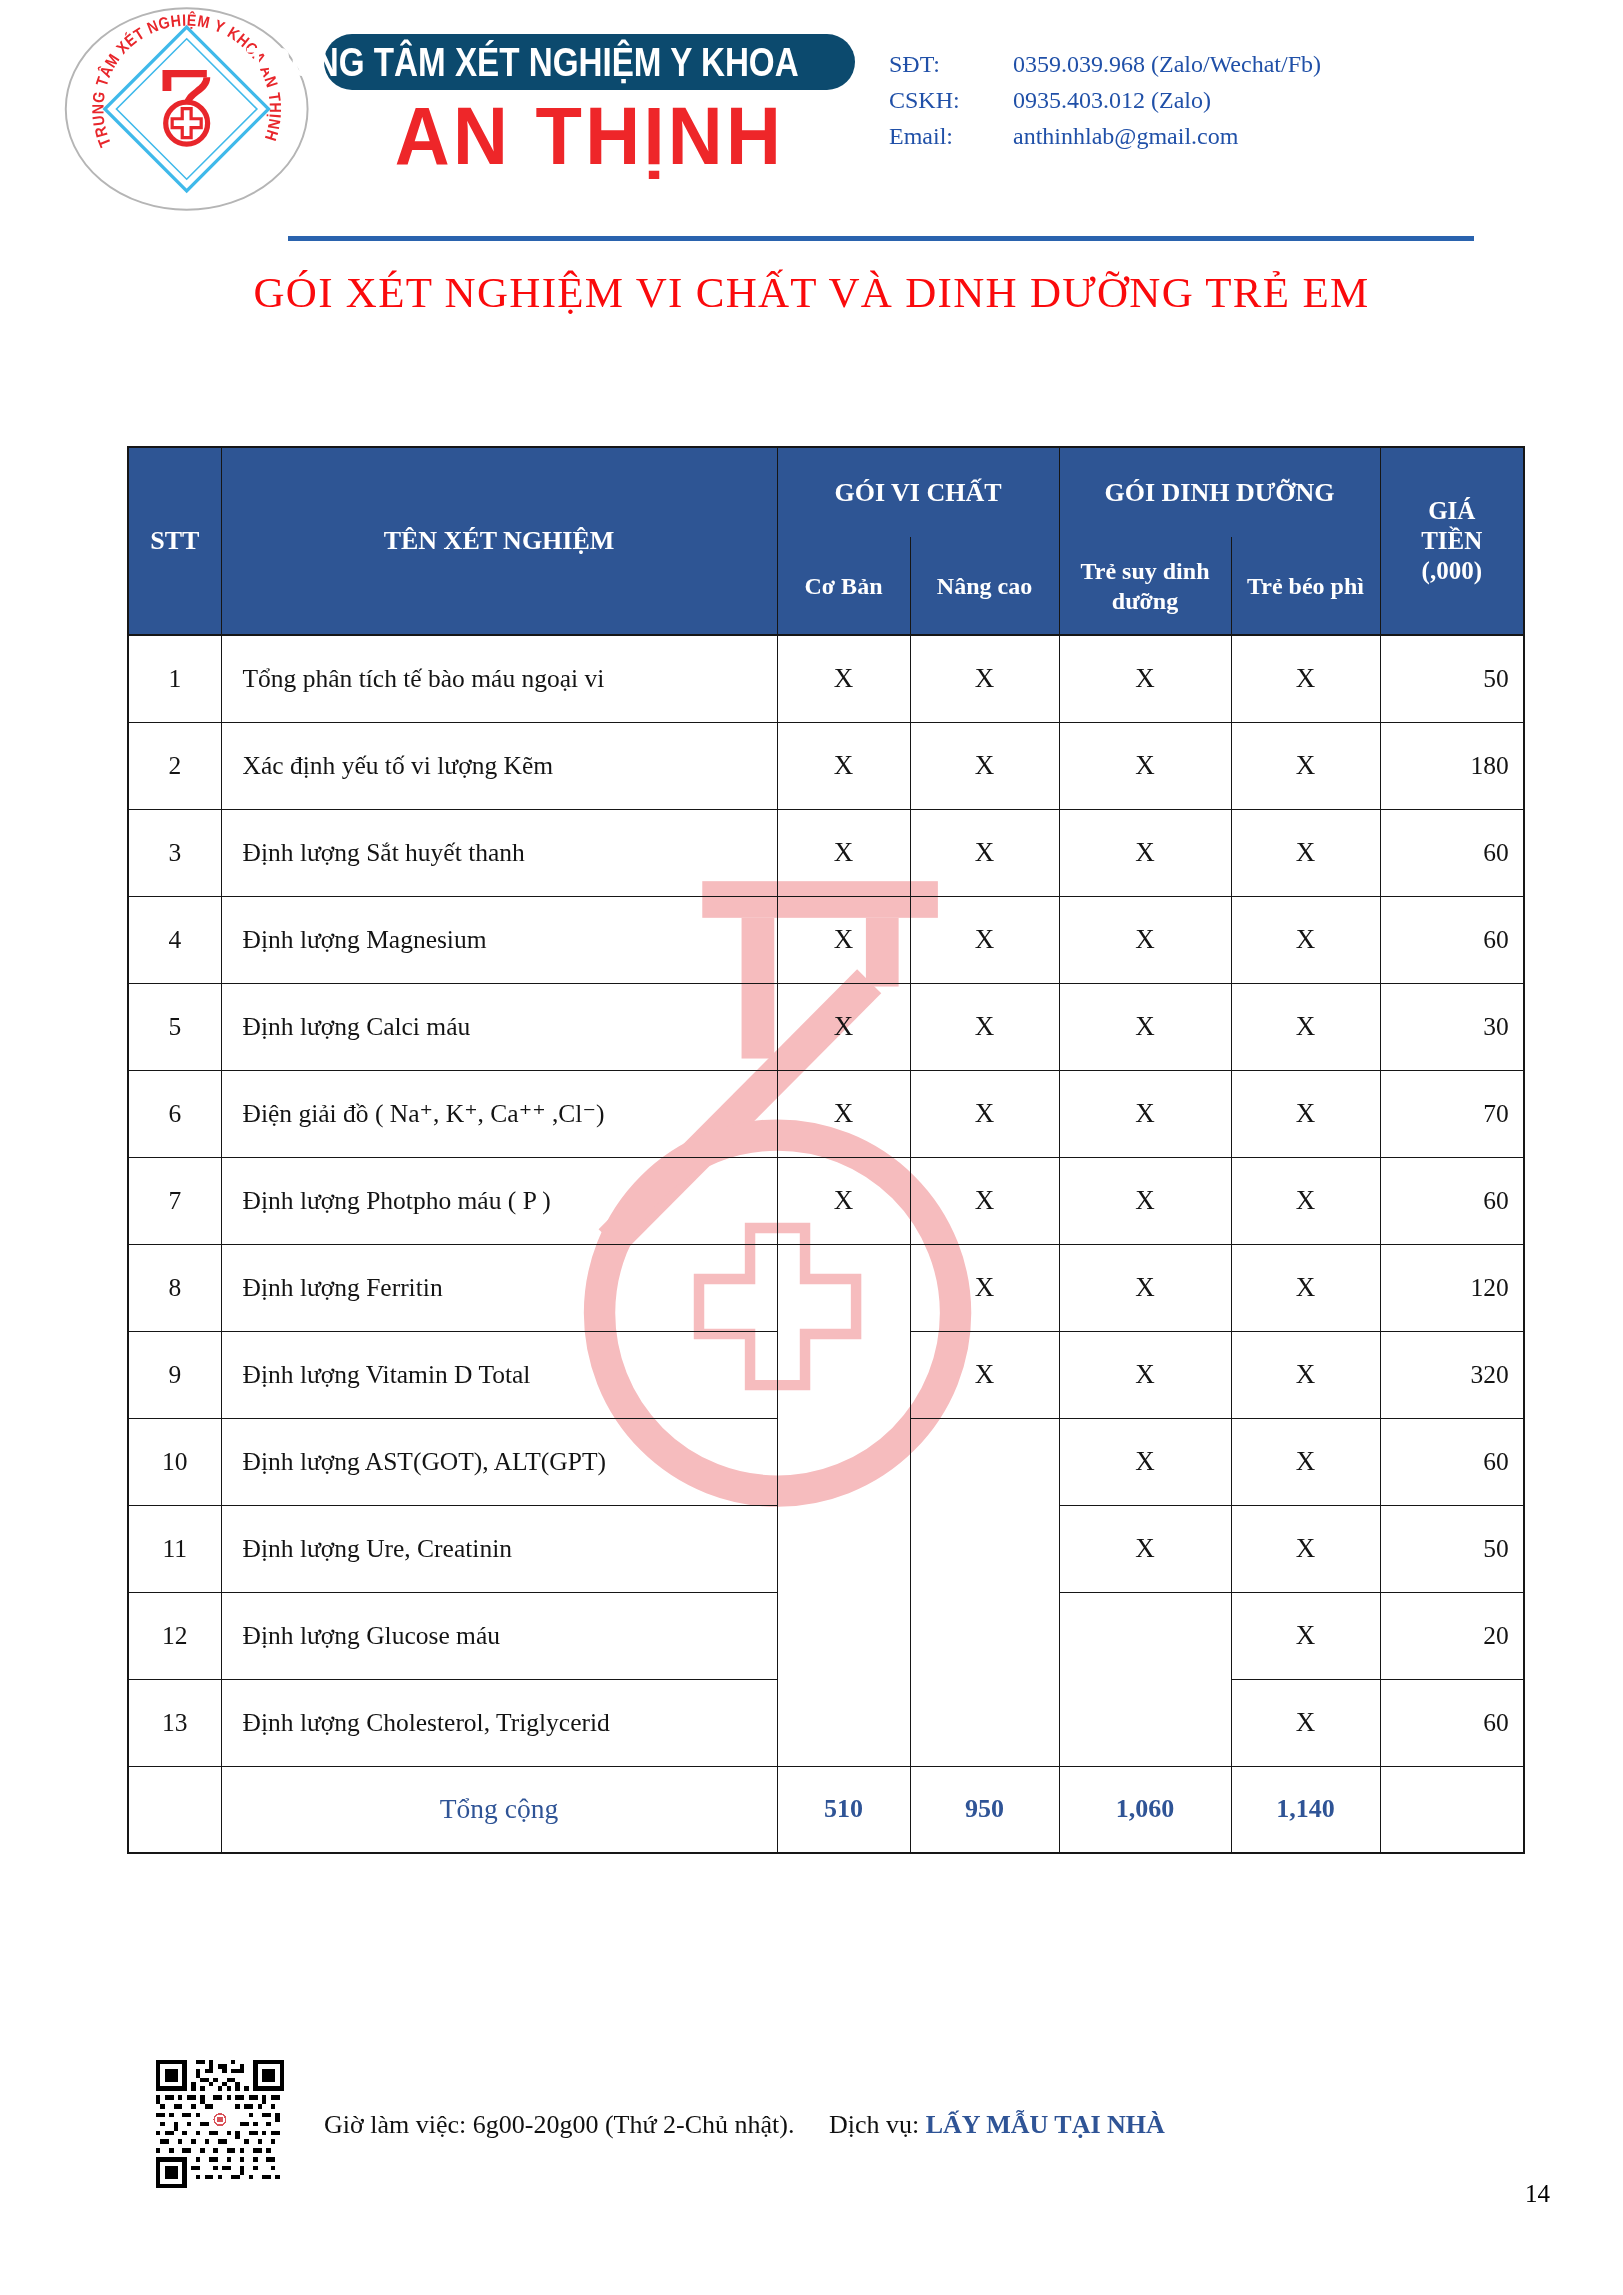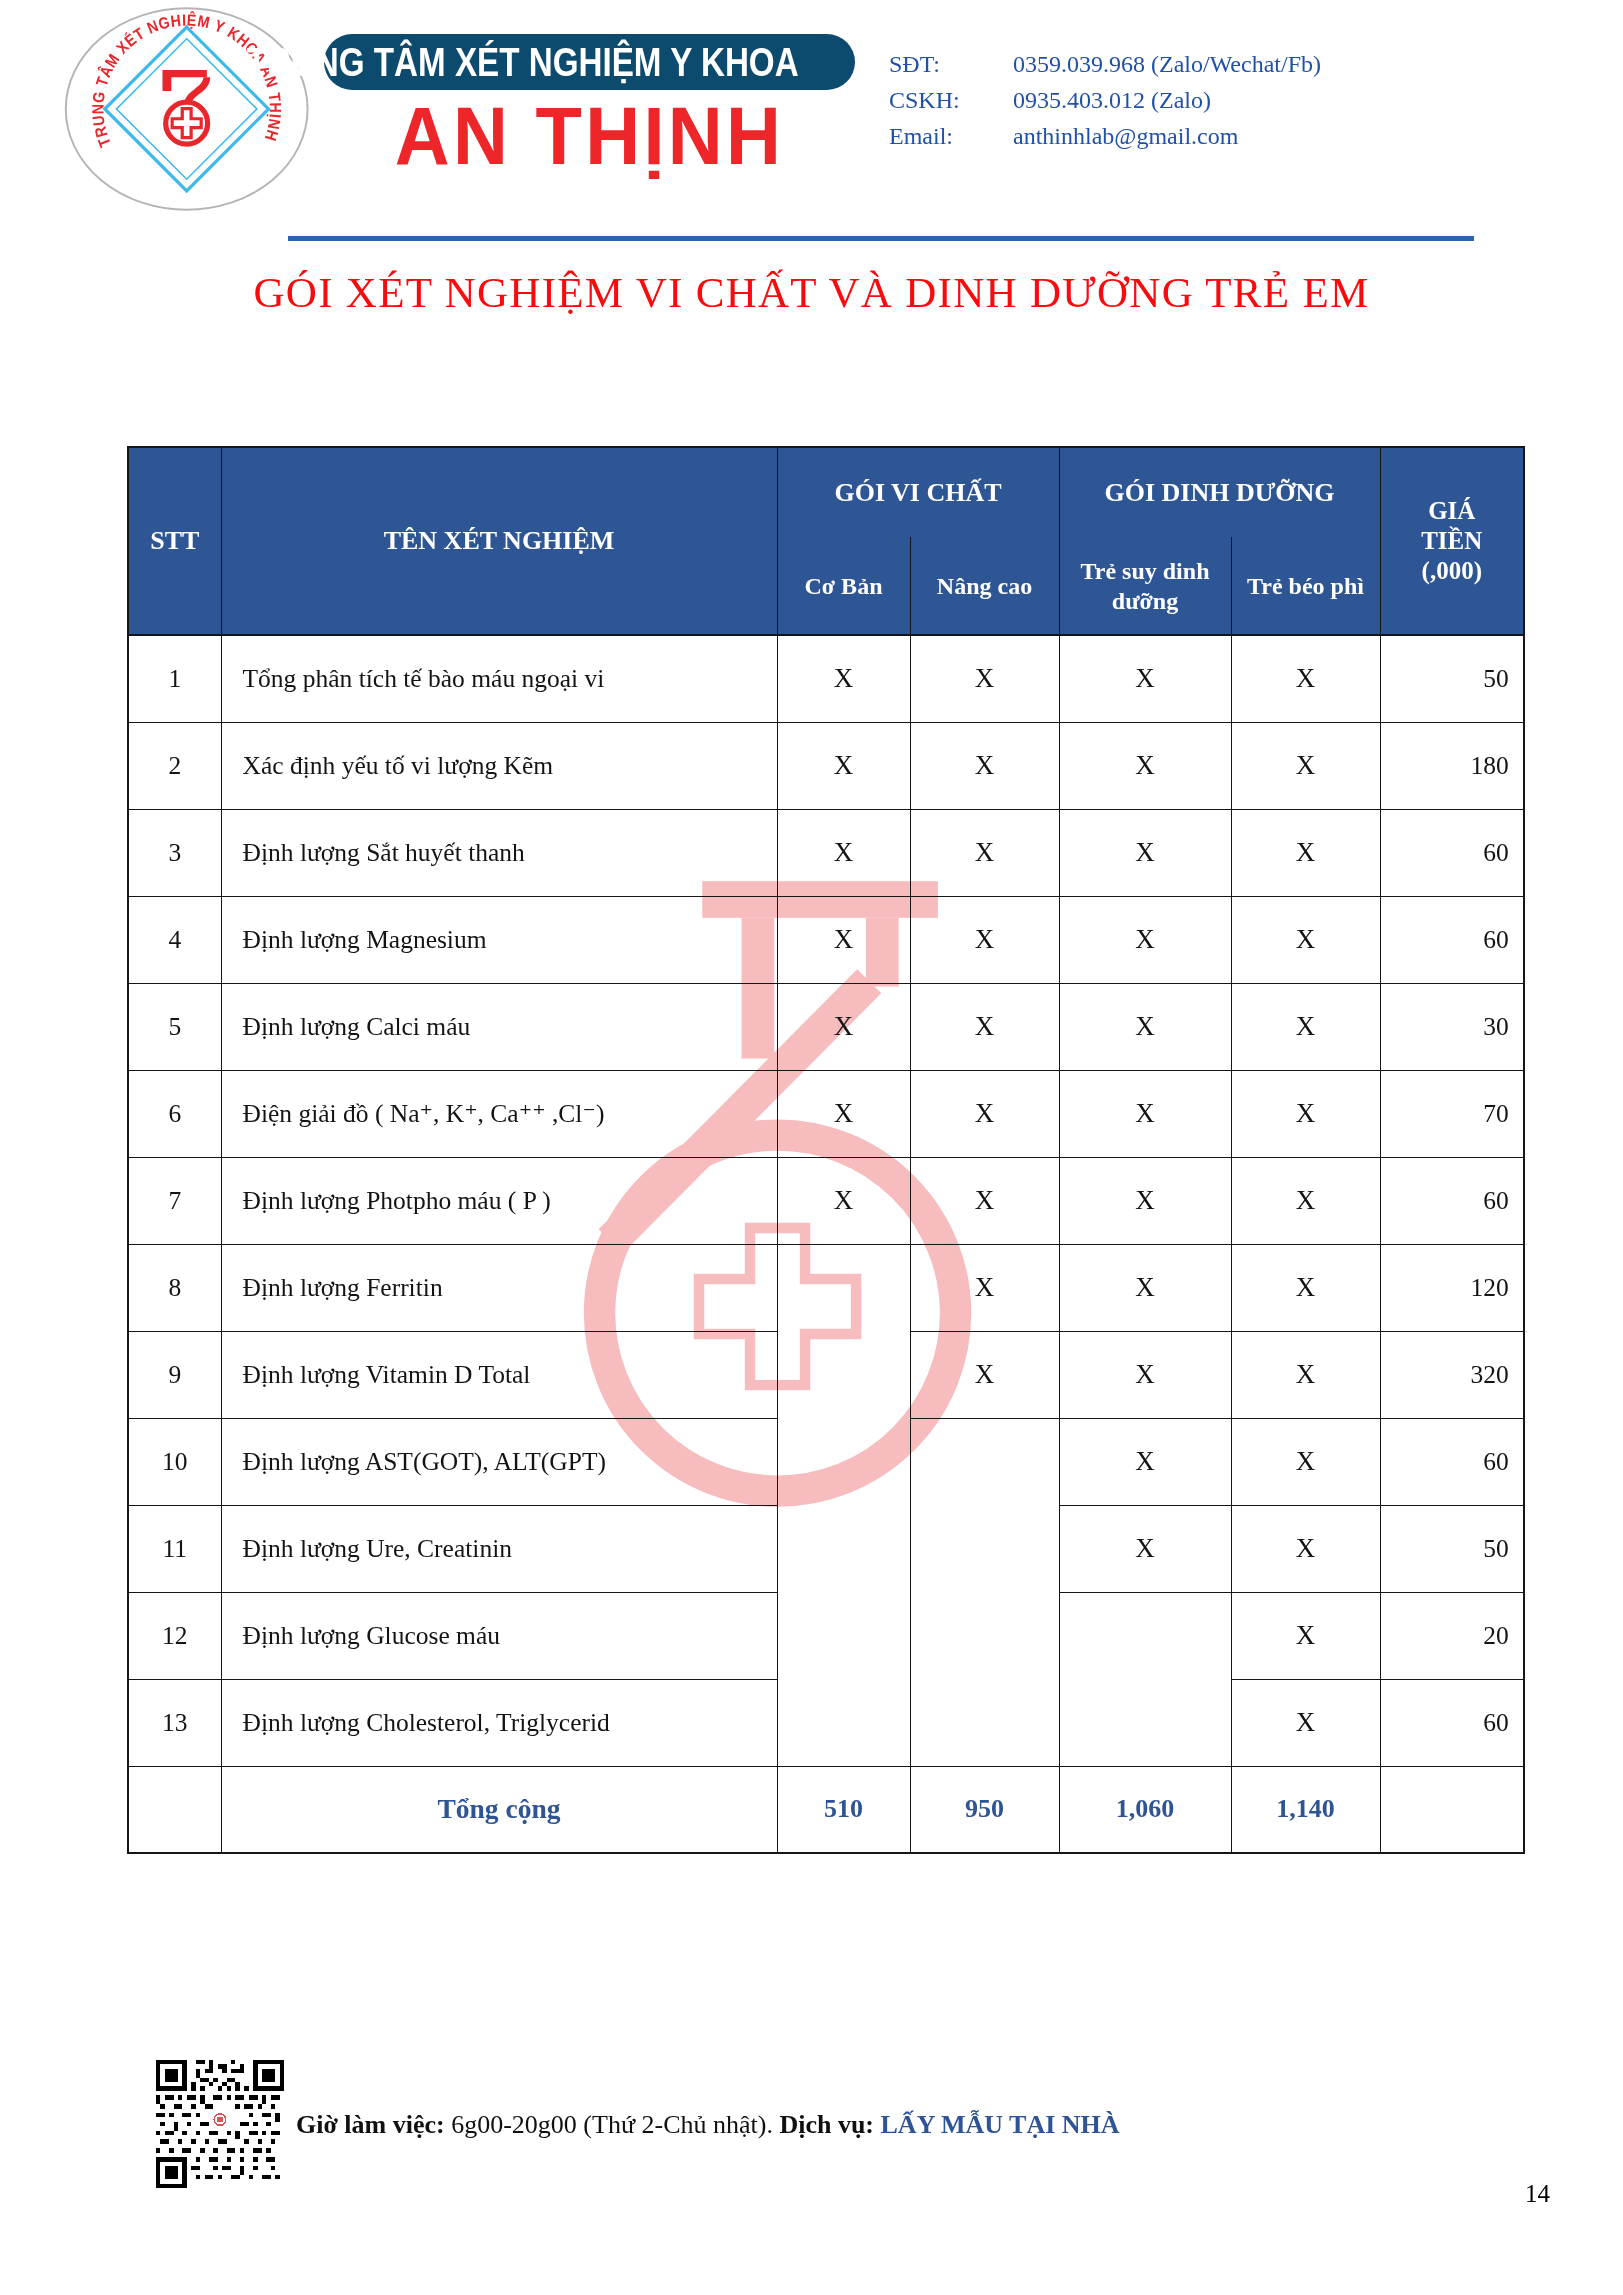--- a/index.html
+++ b/index.html
@@ -39,27 +39,27 @@
   .price-table thead tr.top{height:90px;}
   .price-table thead tr.sub{height:98px;}
   .h-stt,.h-name{font-size:26px;}
   .h-price{font-size:25px;line-height:1.2;}
   .price-table tbody tr{height:87px;}
   td.c-stt{text-align:center;font-size:25.5px;}
   td.c-name{text-align:left;padding-left:21px;font-size:25.5px;}
   td.c-x{text-align:center;font-size:27px;}
   td.c-price{text-align:right;padding-right:14.4px;font-size:25.5px;}
   tr.total-row{height:91px;}
-  td.total-label{text-align:center;color:#2F5496;font-weight:bold;font-size:27.5px;}
+  td.total-label{text-align:center;color:#2F5496;font-weight:normal;font-size:27.5px;}
   td.total-val{text-align:center;color:#2F5496;font-weight:bold;font-size:26px;}
 
   
   .qr{position:absolute;left:156px;top:2060px;width:128px;height:128px;}
   .footer-line{position:absolute;left:296px;top:2110px;font-size:26px;color:#101010;white-space:nowrap;}
-  .footer-line .b{font-weight:bold;}
+  .footer-line .b{font-weight:normal;margin-left:28px;}
   .footer-line .svc{font-weight:bold;color:#2F5496;}
   .page-num{position:absolute;left:1505px;top:2180px;width:65px;text-align:center;font-size:25px;color:#000000;}
 </style>
 </head>
 <body>
 
 <div class="page">
 
   <svg class="brand-logo" viewBox="0 0 385 320">
     <defs>

